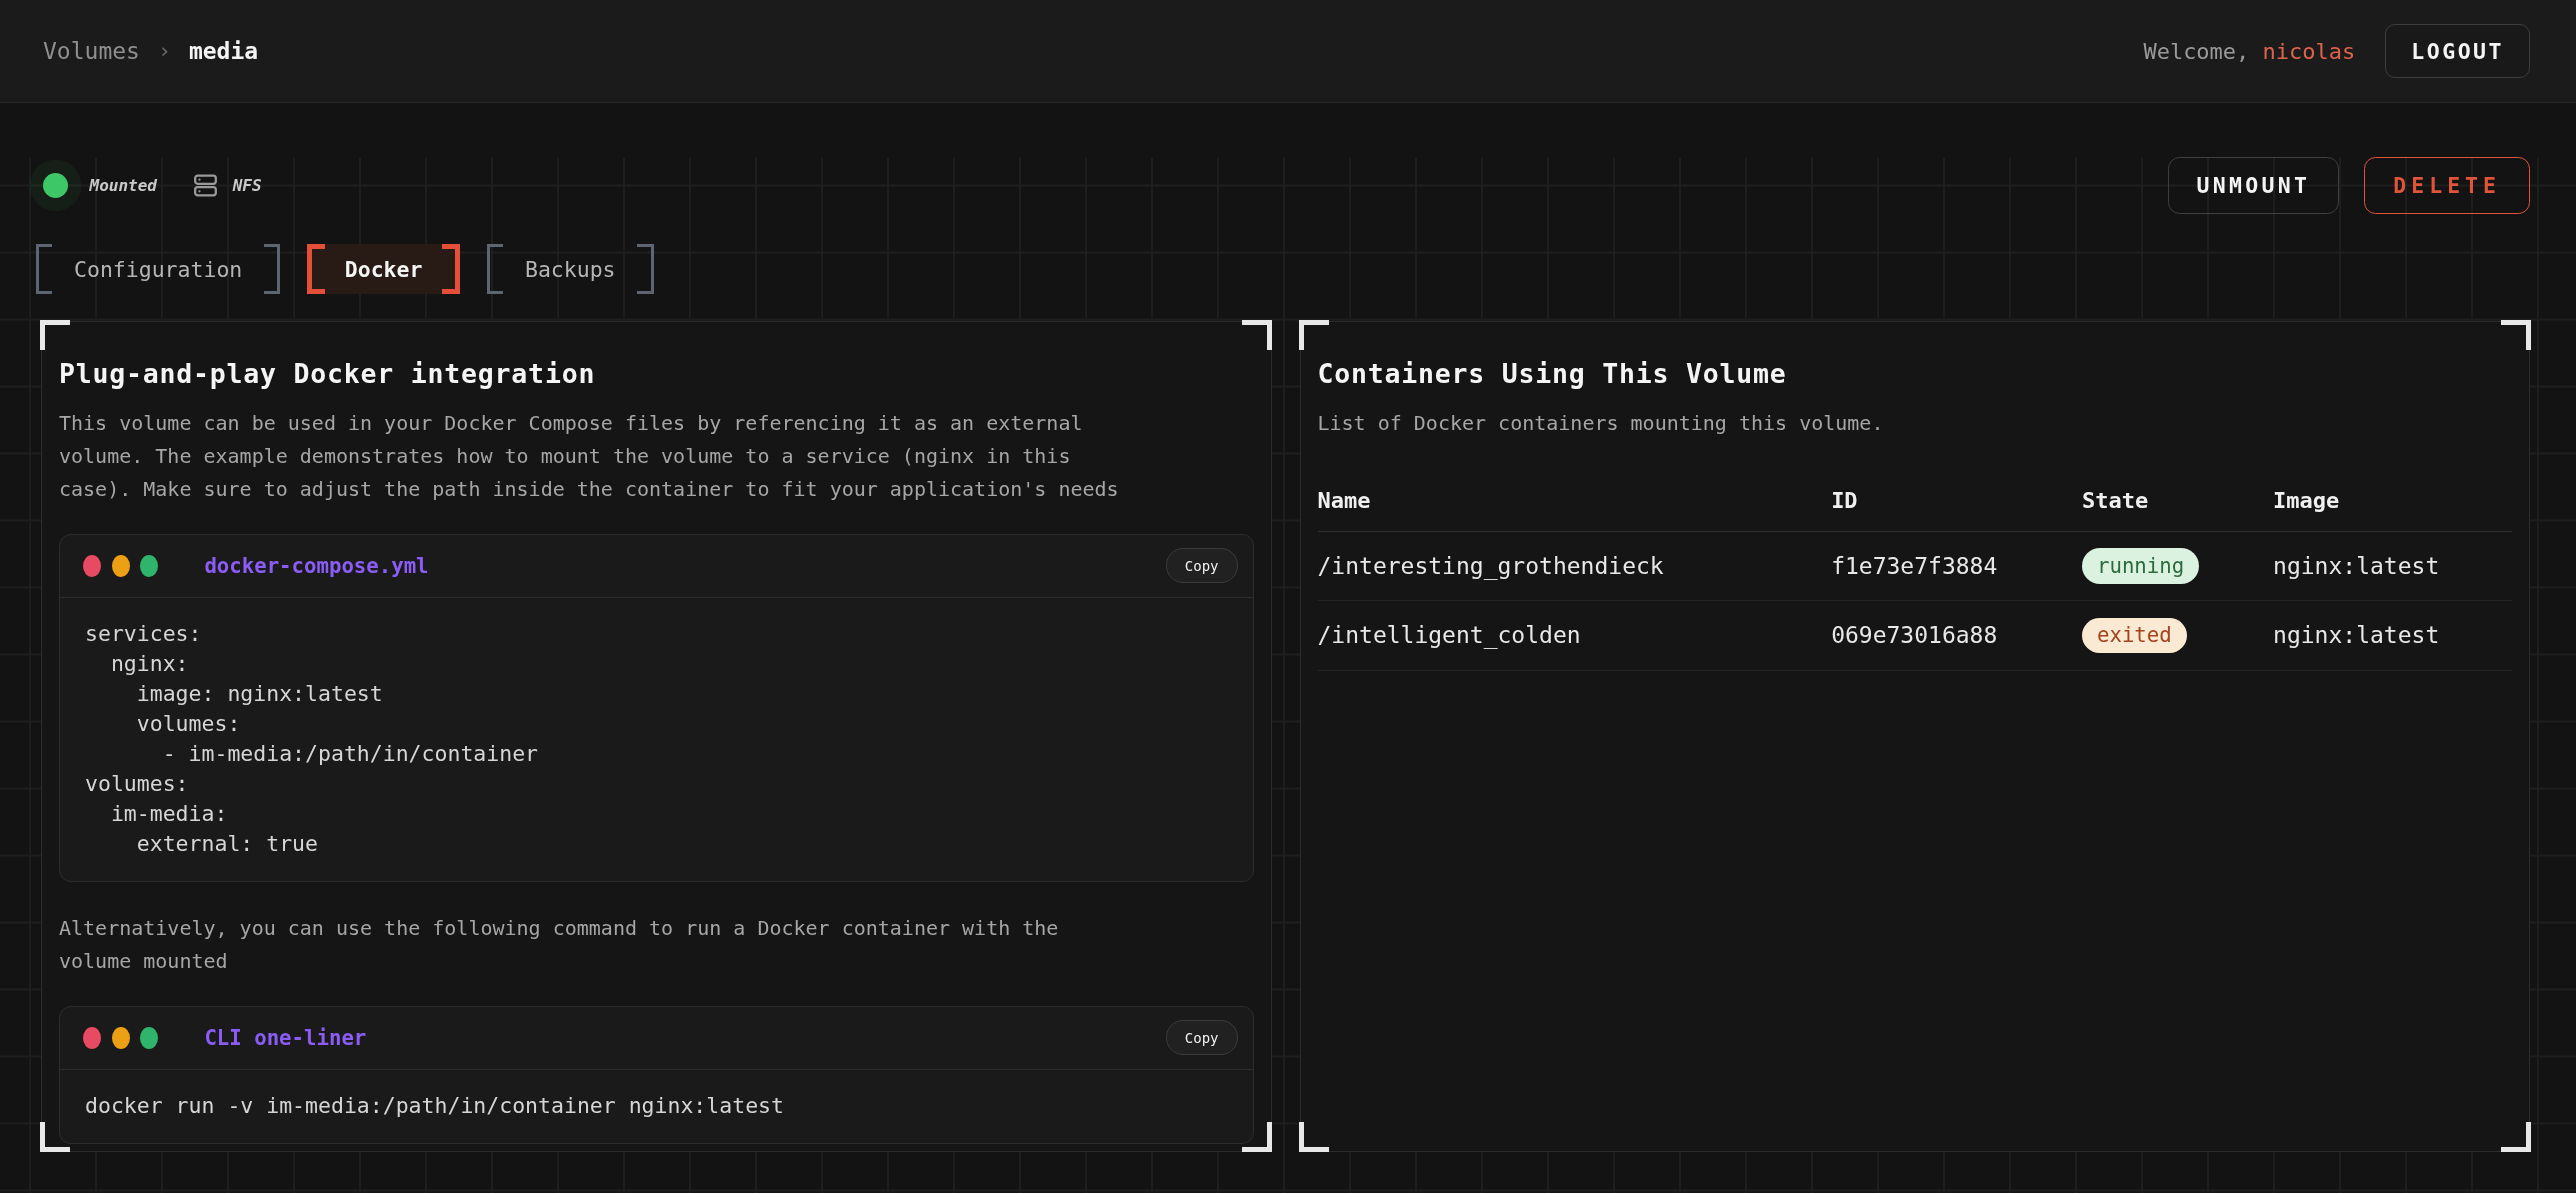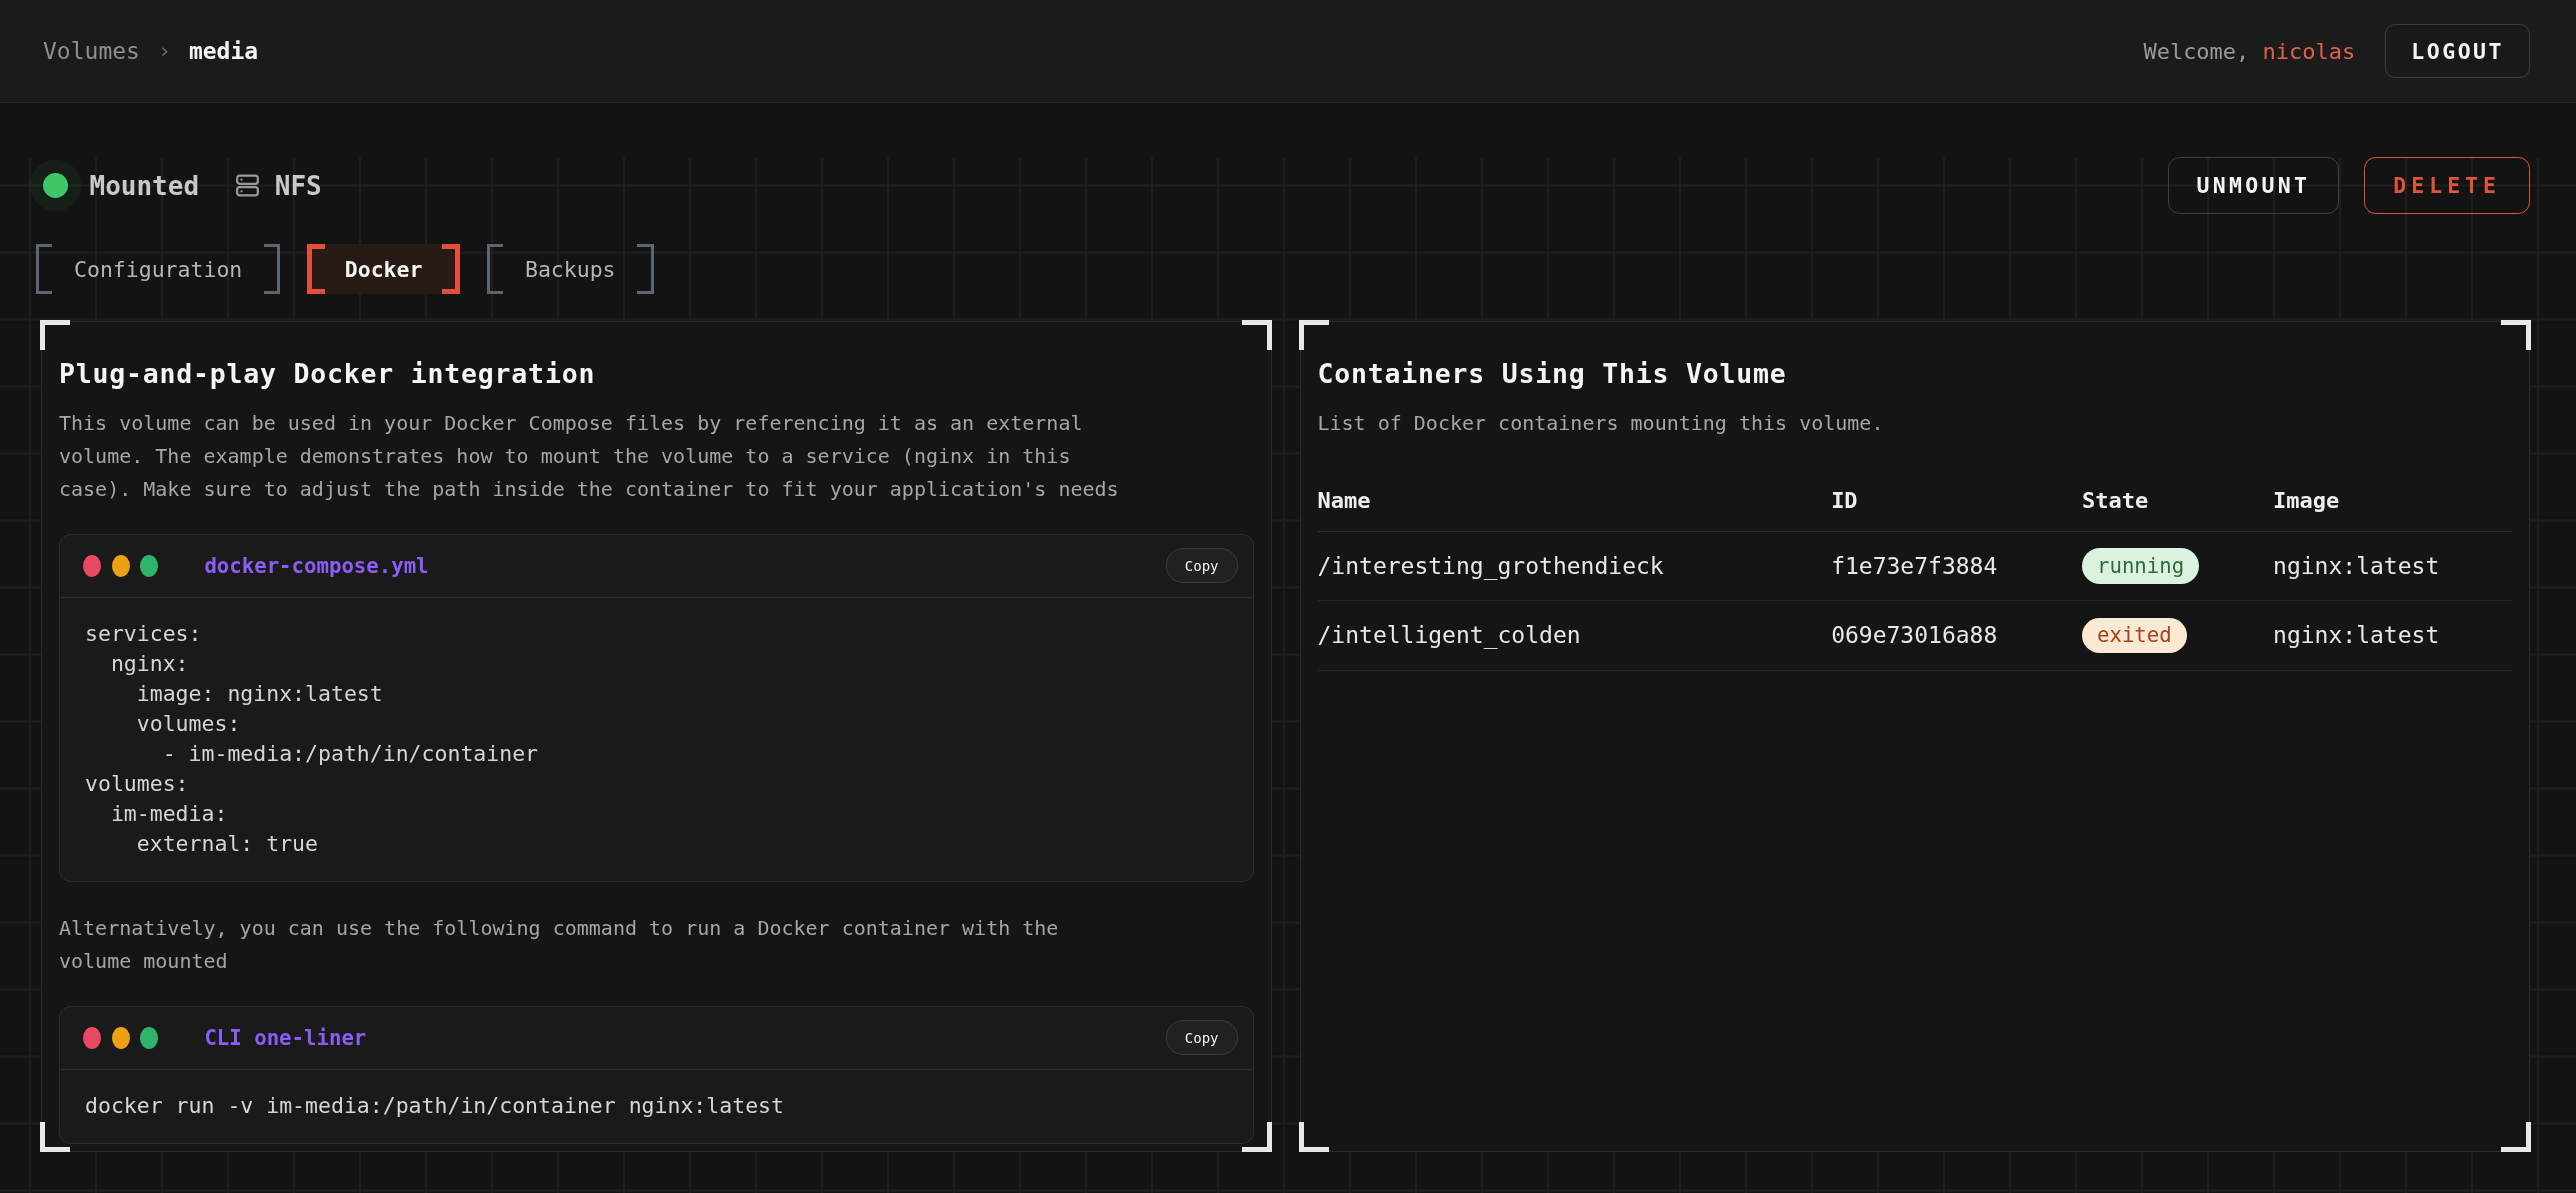--- a/index.html
+++ b/index.html
@@ -42,21 +42,21 @@
   
   .status-row {
     display:flex; align-items:center; justify-content:space-between;
     padding:0 46px 0 43px; margin-top:55px; height:55px;
   }
   .status-left { display:flex; align-items:center; gap:21.5px; }
   .status-dot {
     width:25px; height:25px; border-radius:50%; background:#3ec767;
     box-shadow:0 0 0 13.2px rgba(62,199,103,0.07);
   }
-  .status-label { font-size:26px; font-weight:bold; color:#c9c9c9; }
+  .status-label { font-size:16px; font-weight:bold; color:#c9c9c9;font-style:italic; }
   .nfs-group { display:flex; align-items:center; gap:11.6px; margin-left:11.6px; }
   .actions { display:flex; align-items:flex-start; gap:25px;padding-left:32px; }
   .action-btn {
     font-family:inherit; font-size:21.5px; font-weight:bold; letter-spacing:3.3px;
     background:transparent; border-radius:11.6px; padding:15px 28px; cursor:pointer;
   }
   .unmount-btn { color:#f4f4f4; border:1.7px solid #3f3f3f; }
   .delete-btn { color:#e0543a; border:1.7px solid #e0543a; letter-spacing:5px; }
 
   

